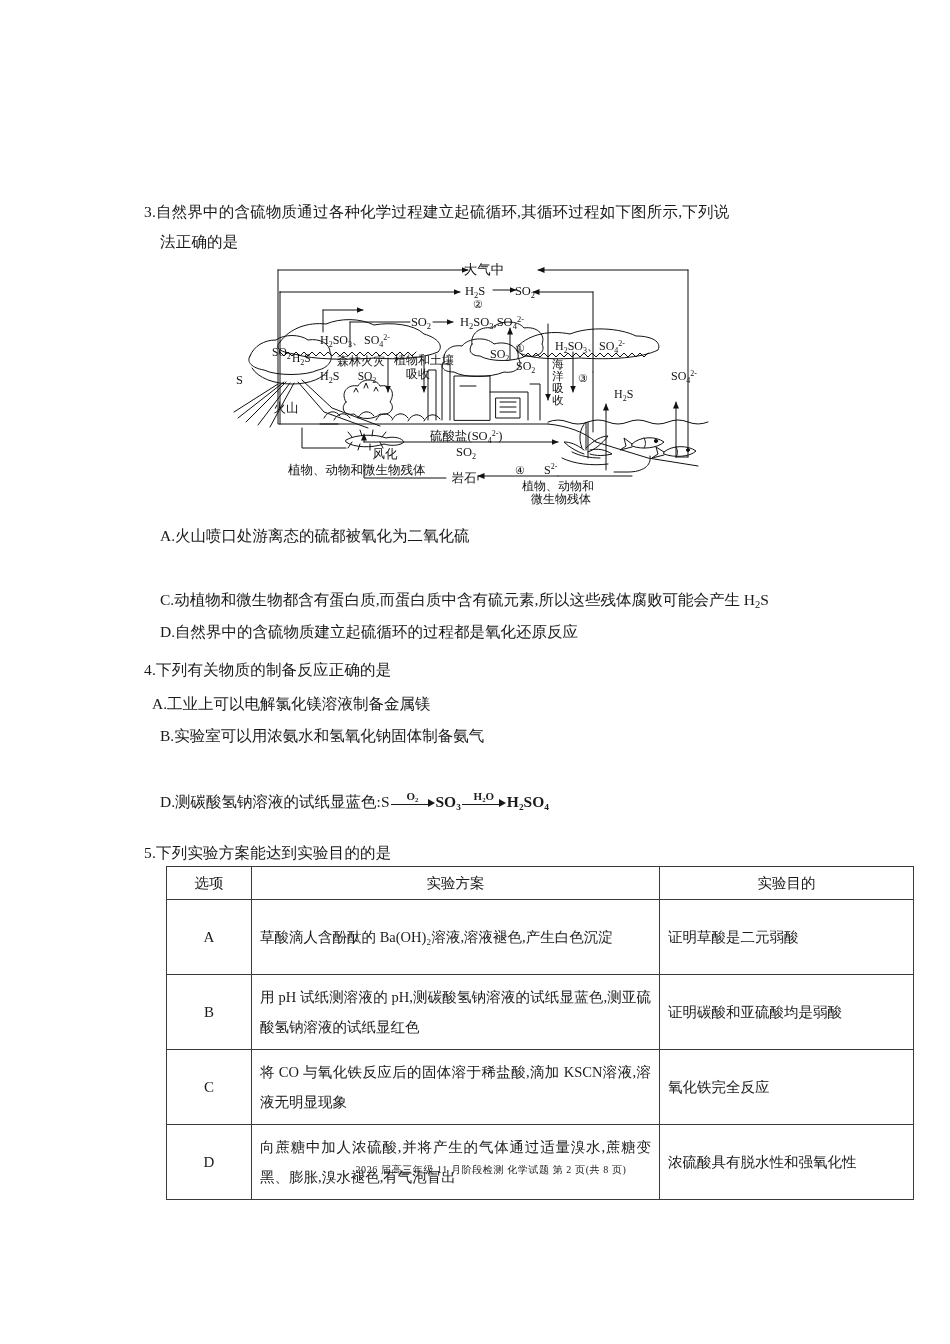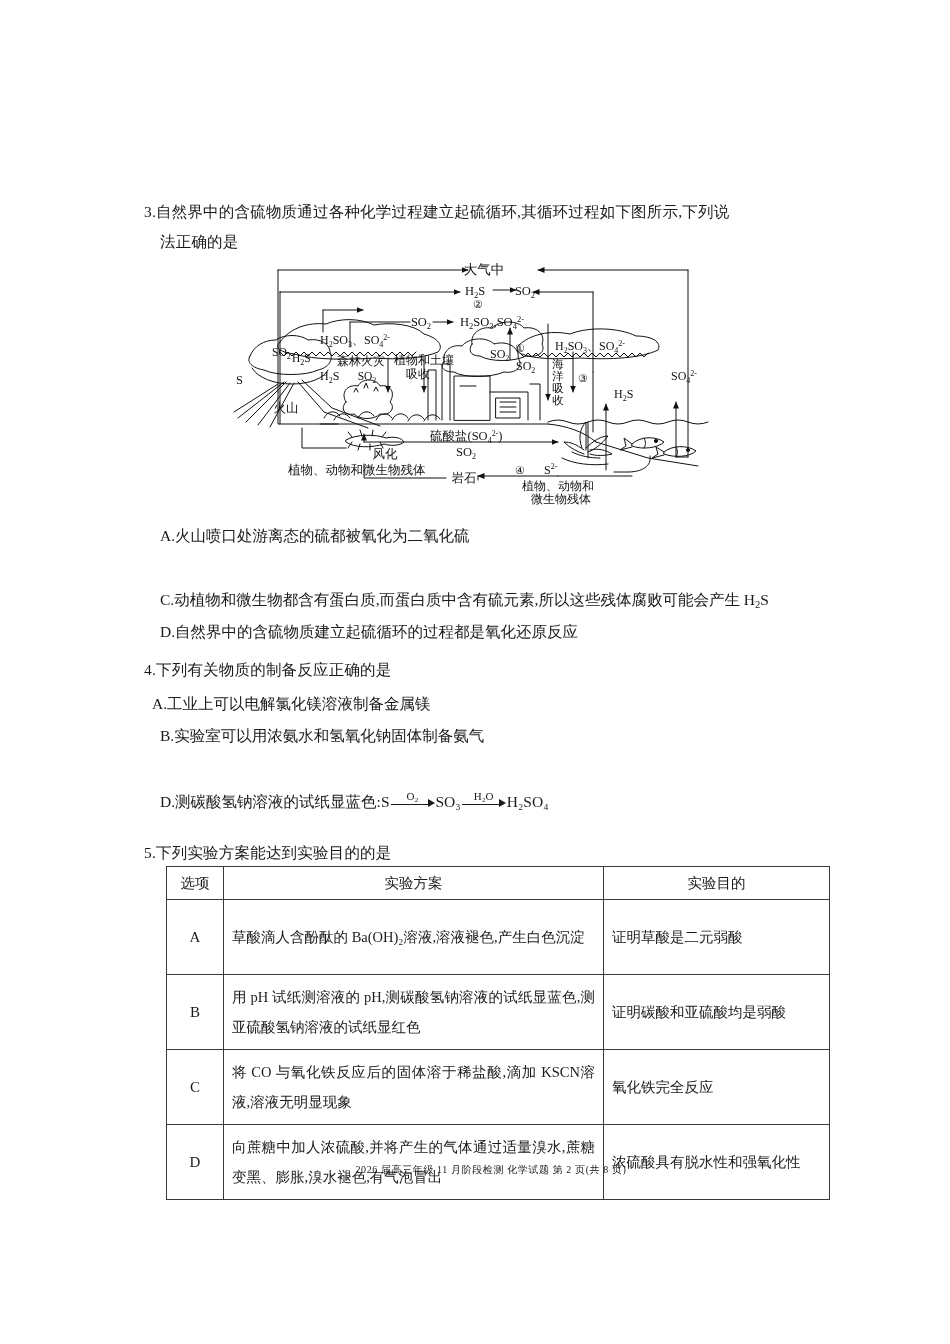--- a/index.html
+++ b/index.html
@@ -63,21 +63,21 @@
   }
   table.exp td, table.exp th {
     border: 1px solid #3a3a3a;
     padding: 6px 8px;
     vertical-align: middle;
     font-weight: normal;
   }
   table.exp th {
     text-align: center;
     height: 26px;
-    padding: 3px 6px;
+    padding: 3px 20px;
   }
   .col-opt   { width: 44px;  text-align: center; }
   .col-plan  { width: 367px; }
   .col-goal  { width: 213px; }
   td.col-opt { text-align: center; font-size: 15px; }
   td.col-plan {
     line-height: 30px;
     text-align: justify;
     text-justify: inter-ideograph;
     padding: 5px 8px 5px 10px;
@@ -98,20 +98,21 @@
     font-size: 10px;
     letter-spacing: 0.6px;
   }
 
   
   .rxn {
     display: inline-block;
     vertical-align: middle;
     position: relative;
     top: -1px;
+    font-weight: bold;
   }
   .rxn .arrowbox {
     display: inline-block;
     position: relative;
     width: 44px;
     height: 14px;
     vertical-align: middle;
     margin: 0 1px;
   }
   .rxn .arrowbox .lbl {

